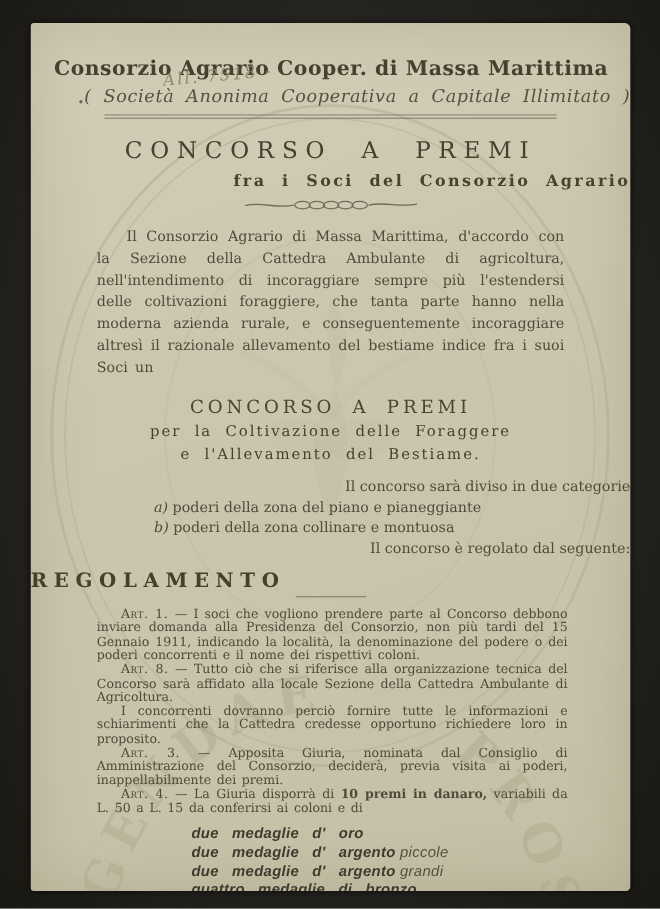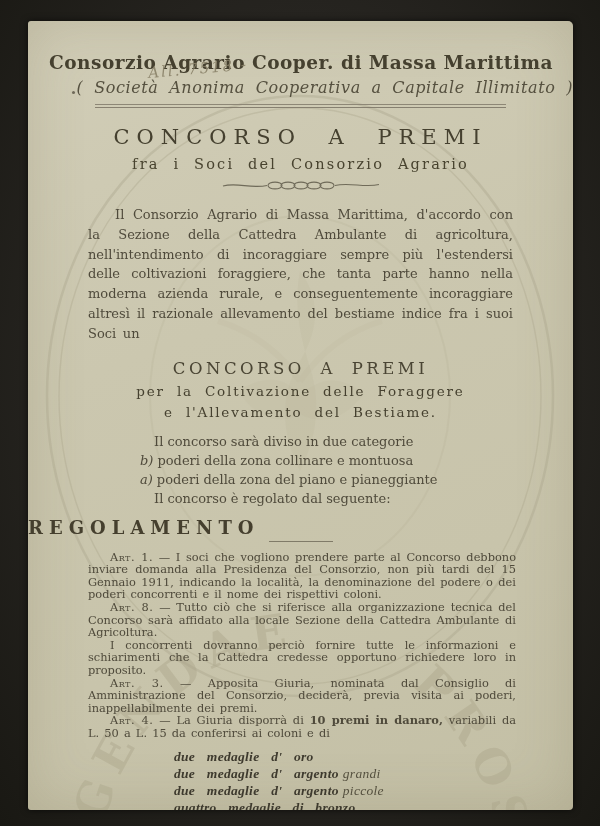--- a/index.html
+++ b/index.html
@@ -35,43 +35,43 @@
     letter-spacing:.6px;word-spacing:5px;color:#55503f;
   }
   .double-rule{margin:7px 67px 0 67px;}
   .double-rule .rule-a{height:1px;background:#8d8776;}
   .double-rule .rule-b{height:1px;margin-top:2px;background:#7e7868;opacity:.9;}
   .h-contest{
     margin-top:17px;text-align:center;font-size:21px;letter-spacing:7px;
     word-spacing:13px;color:#45402f;
   }
   .h-sub{
-    margin-top:7px;text-align:center;font-size:14.5px;font-weight:normal;
+    margin-top:7px;text-align:right;font-size:14.5px;font-weight:bold;
     letter-spacing:2.2px;word-spacing:7px;color:#48432f;
   }
   .ornament{display:block;margin:6px auto 0 auto;}
   .intro{
     margin:13px 60px 0 60px;font-size:13px;line-height:19.8px;text-align:justify;
     text-indent:27px;word-spacing:2.5px;
   }
   .h2-contest{margin-top:15px;text-align:center;font-size:16.5px;letter-spacing:3.5px;
     word-spacing:7px;color:#4a4534;}
   .h2-line{margin-top:5px;text-align:center;font-size:13.5px;font-weight:normal;
     letter-spacing:1.8px;word-spacing:6px;color:#45402f;}
   .cats{margin:12px 0 0 112px;font-size:13px;line-height:19px;}
-  .cat-indent{padding-left:14px;}
+  .cat-indent{padding-left:14px;text-align:right;}
   .cat-label{font-style:italic;padding-right:4px;}
   .h-reg{margin-top:9px;text-align:left;font-size:18px;font-weight:bold;
     letter-spacing:6px;color:#453f2e;}
   .reg-underline{width:64px;height:1px;background:#6e6857;margin:3px auto 0 auto;opacity:.8;}
   .articles{margin:9px 57px 0 60px;font-size:11.4px;line-height:12.6px;text-align:justify;}
   .art{margin:0;text-indent:22px;word-spacing:1.5px;}
   .art-label{font-variant:small-caps;letter-spacing:.5px;}
   .bold{font-weight:bold;}
-  .medals{margin:9px 0 0 146px;font-family:Liberation Serif, serif;}
+  .medals{margin:9px 0 0 146px;font-family:Liberation Sans, sans-serif;}
   .medal-line{font-size:13.5px;font-weight:bold;font-style:italic;line-height:17px;
     word-spacing:8px;letter-spacing:.3px;color:#3e3a2e;}
   .medal-note{font-weight:normal;color:#55503f;margin-left:4px;}
 </style>
 </head>
 <body>
 
 <div class="paper">
 
   <svg class="watermark" viewBox="0 0 545 789" xmlns="http://www.w3.org/2000/svg">
@@ -117,37 +117,37 @@
     </svg>
 
     <p class="intro">Il Consorzio Agrario di Massa Marittima, d'accordo con la Sezione della Cattedra Ambulante di agricoltura, nell'intendimento di incoraggiare sempre più l'estendersi delle coltivazioni foraggiere, che tanta parte hanno nella moderna azienda rurale, e conseguentemente incoraggiare altresì il razionale allevamento del bestiame indice fra i suoi Soci un</p>
 
     <div class="h2-contest">CONCORSO A PREMI</div>
     <div class="h2-line">per la Coltivazione delle Foraggere</div>
     <div class="h2-line">e l'Allevamento del Bestiame.</div>
 
     <div class="cats">
       <div class="cat-indent">Il concorso sarà diviso in due categorie</div>
+      <div><span class="cat-label">a)</span><span>poderi della zona del piano e pianeggiante</span></div>
       <div><span class="cat-label">b)</span><span>poderi della zona collinare e montuosa</span></div>
-      <div><span class="cat-label">a)</span><span>poderi della zona del piano e pianeggiante</span></div>
       <div class="cat-indent">Il concorso è regolato dal seguente:</div>
     </div>
 
     <div class="h-reg">REGOLAMENTO</div>
     <div class="reg-underline"></div>
 
     <div class="articles">
       <p class="art"><span class="art-label">Art. 1.</span> <span>— I soci che vogliono prendere parte al Concorso debbono inviare domanda alla Presidenza del Consorzio, non più tardi del 15 Gennaio 1911, indicando la località, la denominazione del podere o dei poderi concorrenti e il nome dei rispettivi coloni.</span></p>
       <p class="art"><span class="art-label">Art. 8.</span> <span>— Tutto ciò che si riferisce alla organizzazione tecnica del Concorso sarà affidato alla locale Sezione della Cattedra Ambulante di Agricoltura.</span></p>
       <p class="art">I concorrenti dovranno perciò fornire tutte le informazioni e schiarimenti che la Cattedra credesse opportuno richiedere loro in proposito.</p>
       <p class="art"><span class="art-label">Art. 3.</span> <span>— Apposita Giuria, nominata dal Consiglio di Amministrazione del Consorzio, deciderà, previa visita ai poderi, inappellabilmente dei premi.</span></p>
       <p class="art"><span class="art-label">Art. 4.</span> <span>— La Giuria disporrà di </span><span class="bold">10 premi in danaro,</span><span> variabili da L. 50 a L. 15 da conferirsi ai coloni e di</span></p>
     </div>
 
     <div class="medals">
       <div class="medal-line"><span>due medaglie d' oro</span><span class="medal-note"></span></div>
+      <div class="medal-line"><span>due medaglie d' argento</span><span class="medal-note">piccole</span></div>
       <div class="medal-line"><span>due medaglie d' argento</span><span class="medal-note">grandi</span></div>
-      <div class="medal-line"><span>due medaglie d' argento</span><span class="medal-note">piccole</span></div>
       <div class="medal-line"><span>quattro medaglie di bronzo</span><span class="medal-note"></span></div>
     </div>
 
   </div>
 </div>
 
 </body></html>

